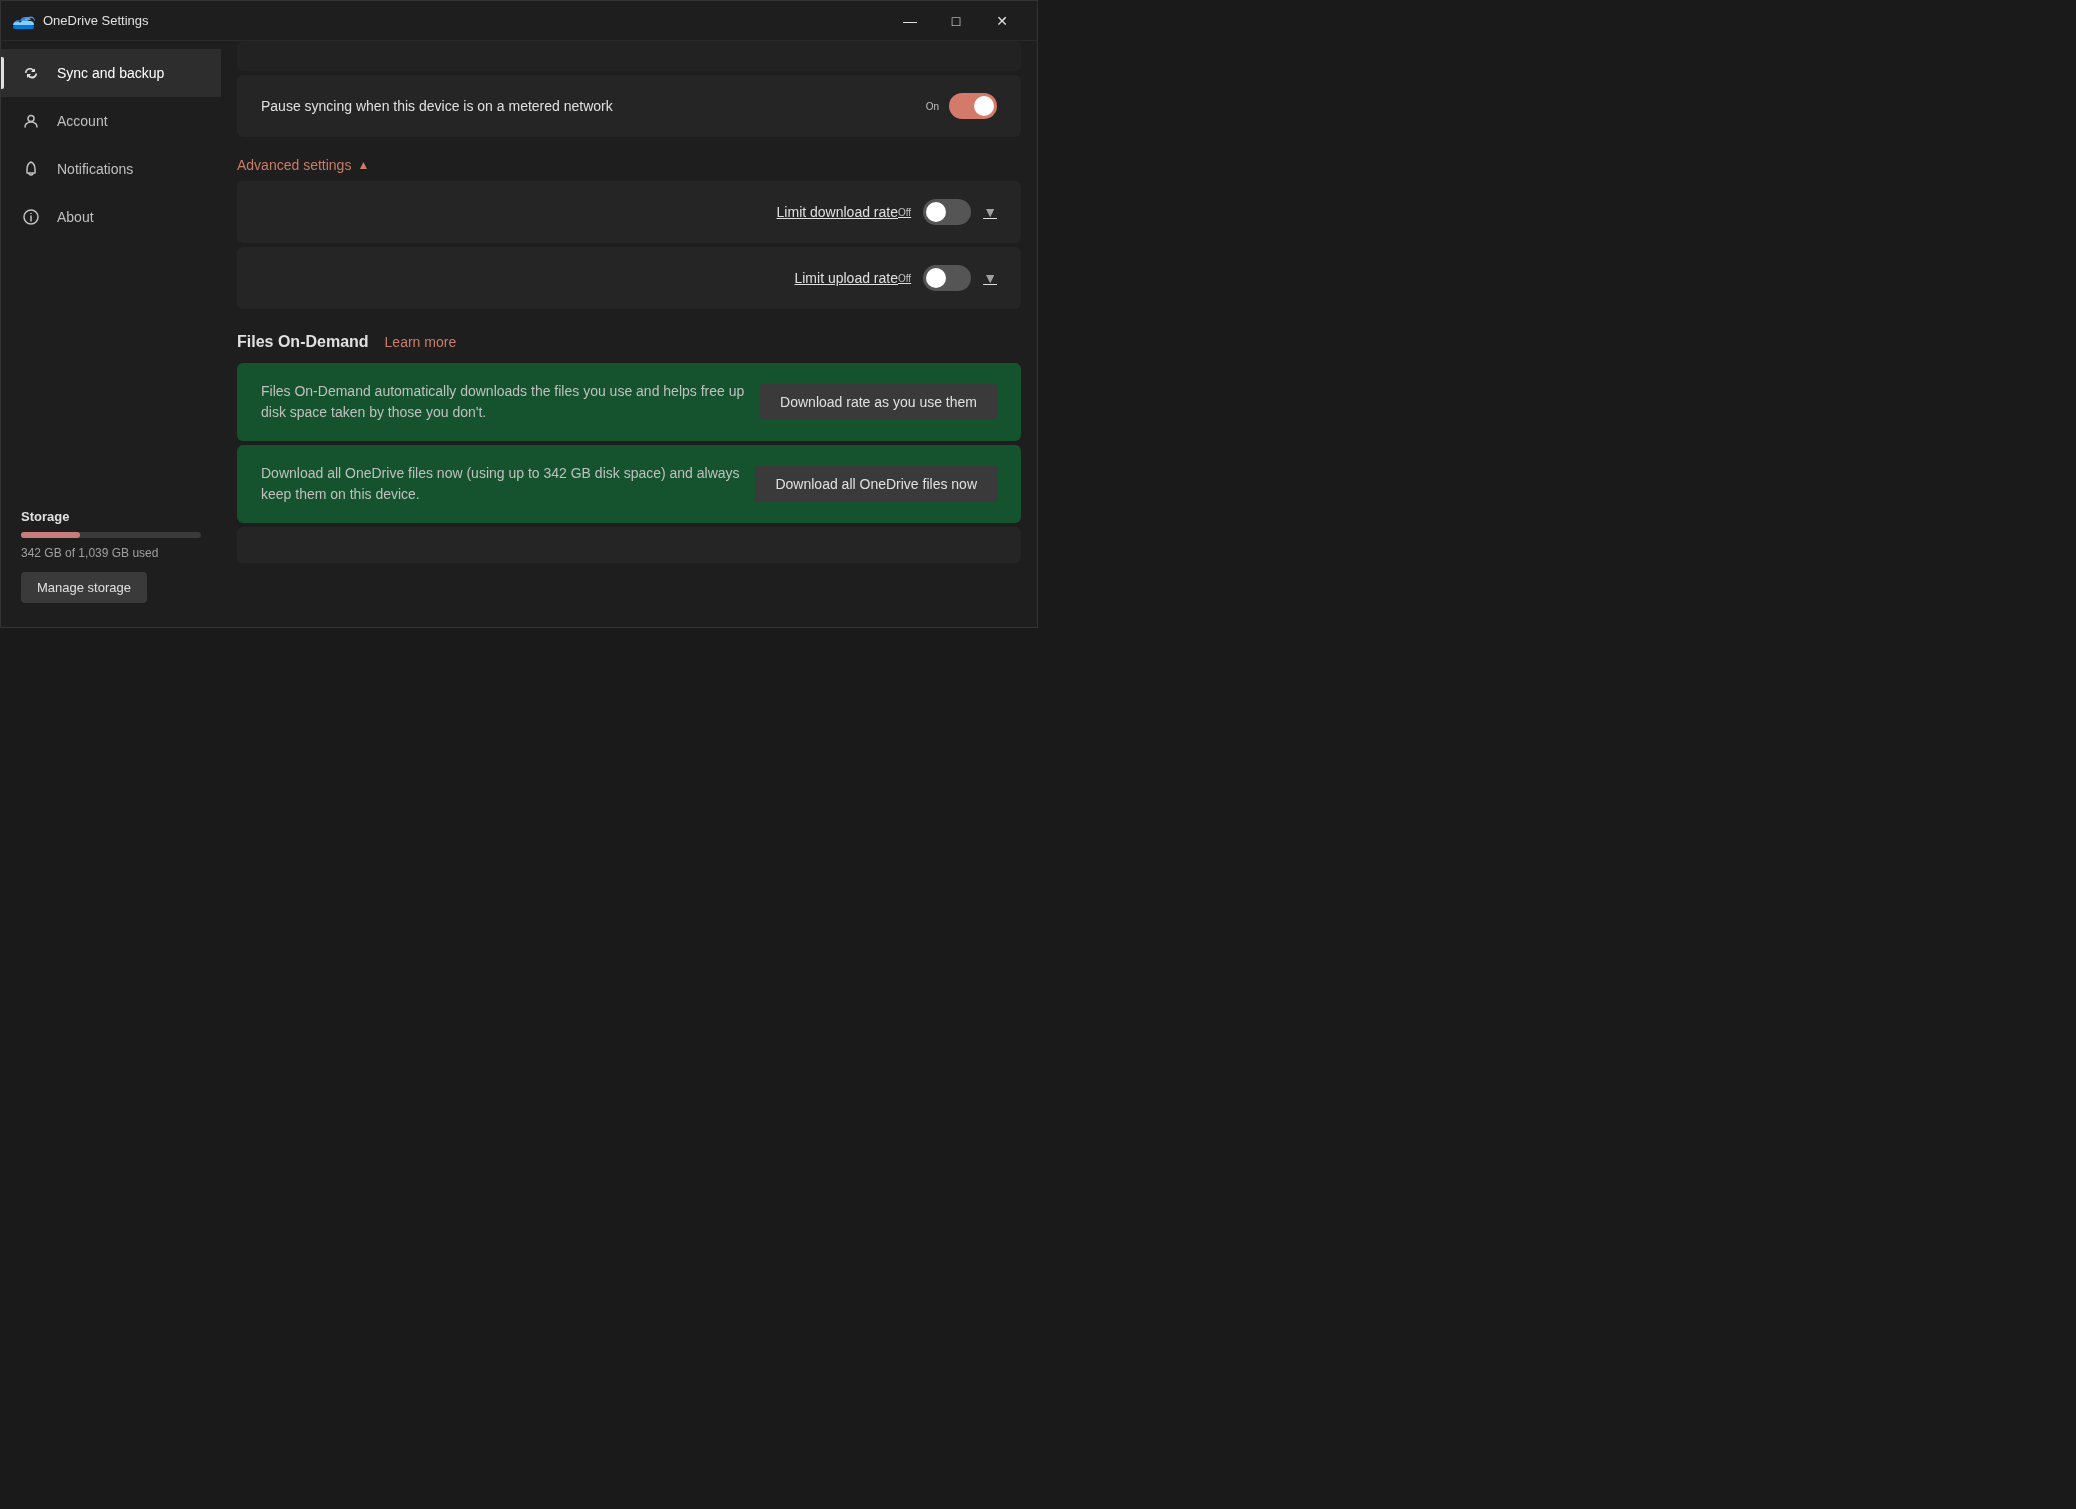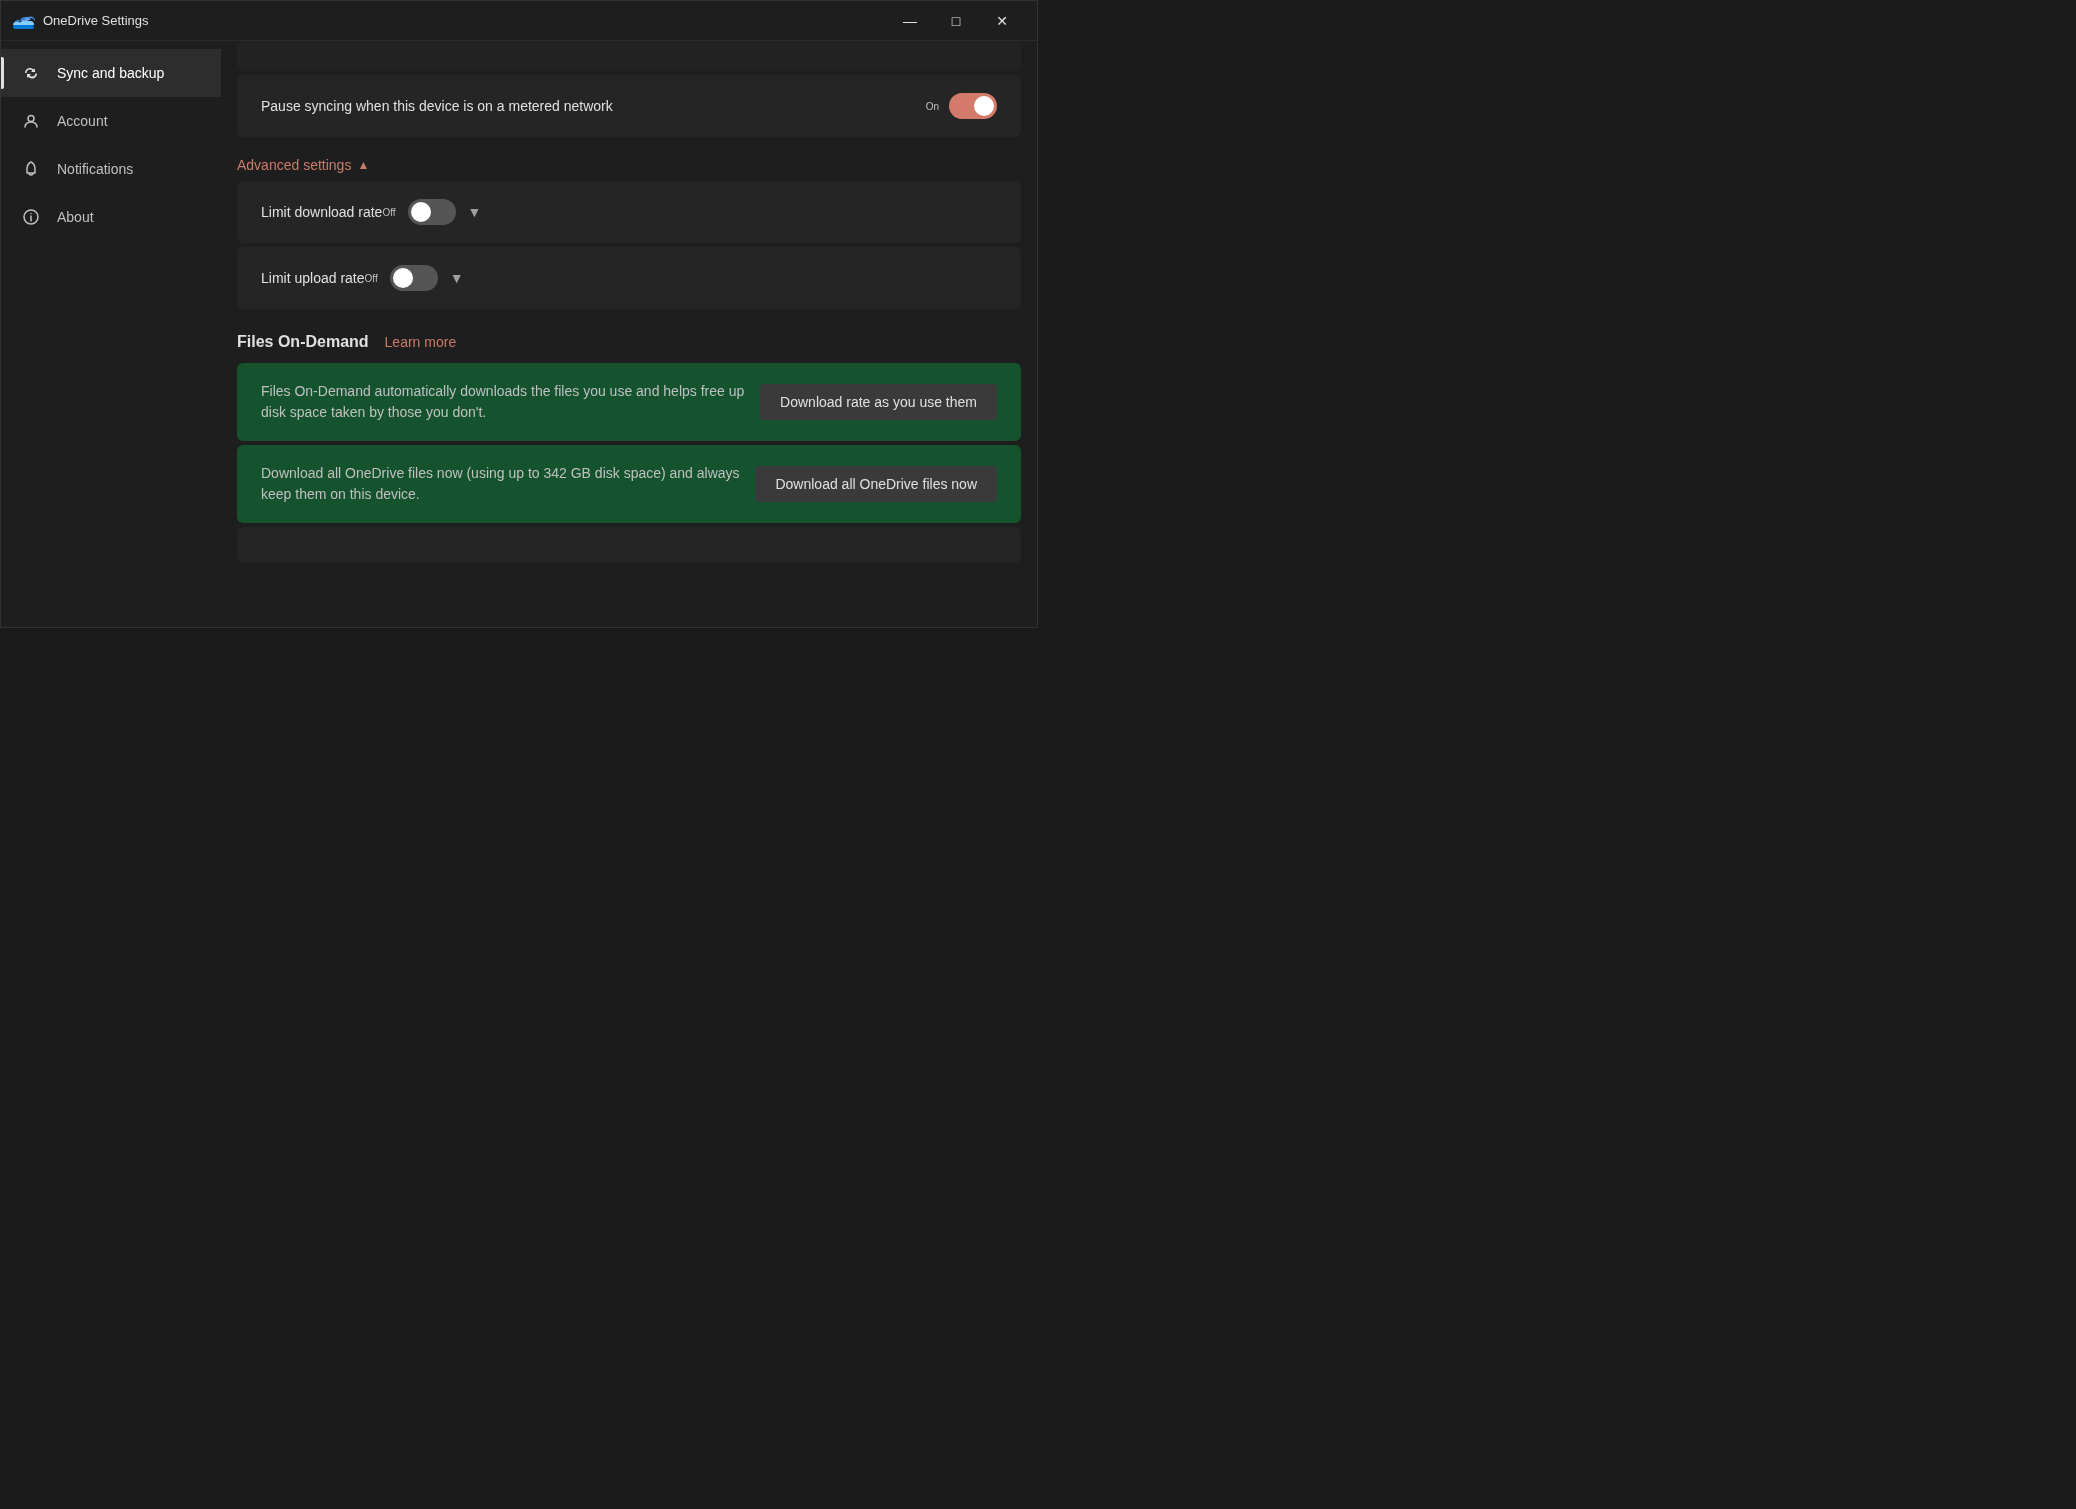--- a/index.html
+++ b/index.html
@@ -277,21 +277,22 @@
     .rate-card {
       background: #252525;
       border-radius: 6px;
       padding: 18px 24px;
       margin-bottom: 4px;
     }
 
     .rate-row {
       display: flex;
       align-items: center;
-      justify-content: flex-start;
+      justify-content: flex-end;
+      text-decoration: underline;
     }
 
     .rate-label {
       font-size: 14px;
       color: #e0e0e0;
     }
 
     .rate-right {
       display: flex;
       align-items: center;
@@ -447,20 +448,28 @@
         <span class="nav-icon">
           <svg width="18" height="18" viewBox="0 0 18 18" fill="none">
             <circle cx="9" cy="9" r="7" stroke="#c0c0c0" stroke-width="1.5"></circle>
             <path d="M9 8V13" stroke="#c0c0c0" stroke-width="1.5" stroke-linecap="round"></path>
             <circle cx="9" cy="5.5" r="0.75" fill="#c0c0c0"></circle>
           </svg>
         </span>
         <span>About</span>
       </div>
 
+      <div class="sidebar-bottom">
+        <div class="storage-label">Storage</div>
+        <div class="storage-bar-bg">
+          <div class="storage-bar-fill" style="width: 33%"></div>
+        </div>
+        <div class="storage-text">342 GB of 1,039 GB used</div>
+        <button class="manage-storage-btn">Manage storage</button>
+      </div>
     </div>
 
     <div class="main">
       <div class="settings-panel">
 
         <div class="partial-top"></div>
 
         <div class="setting-card">
           <div class="setting-row">
             <span class="setting-label">Pause syncing when this device is on a metered network</span>

